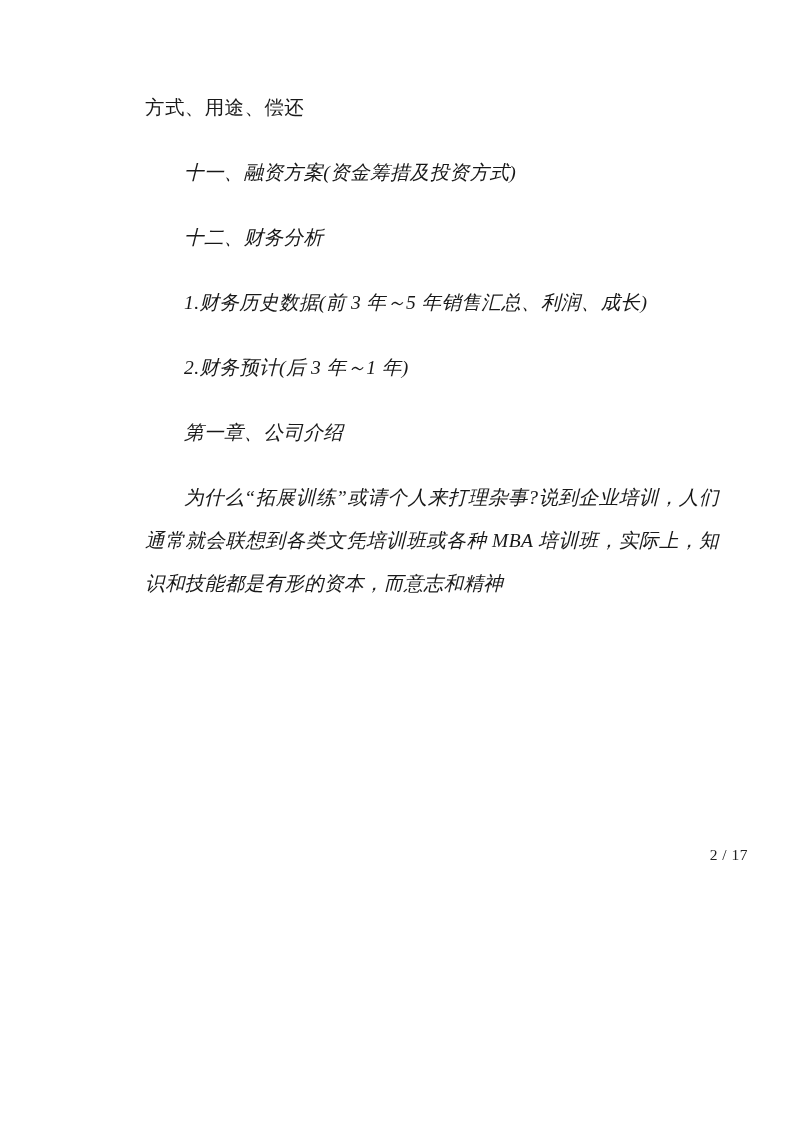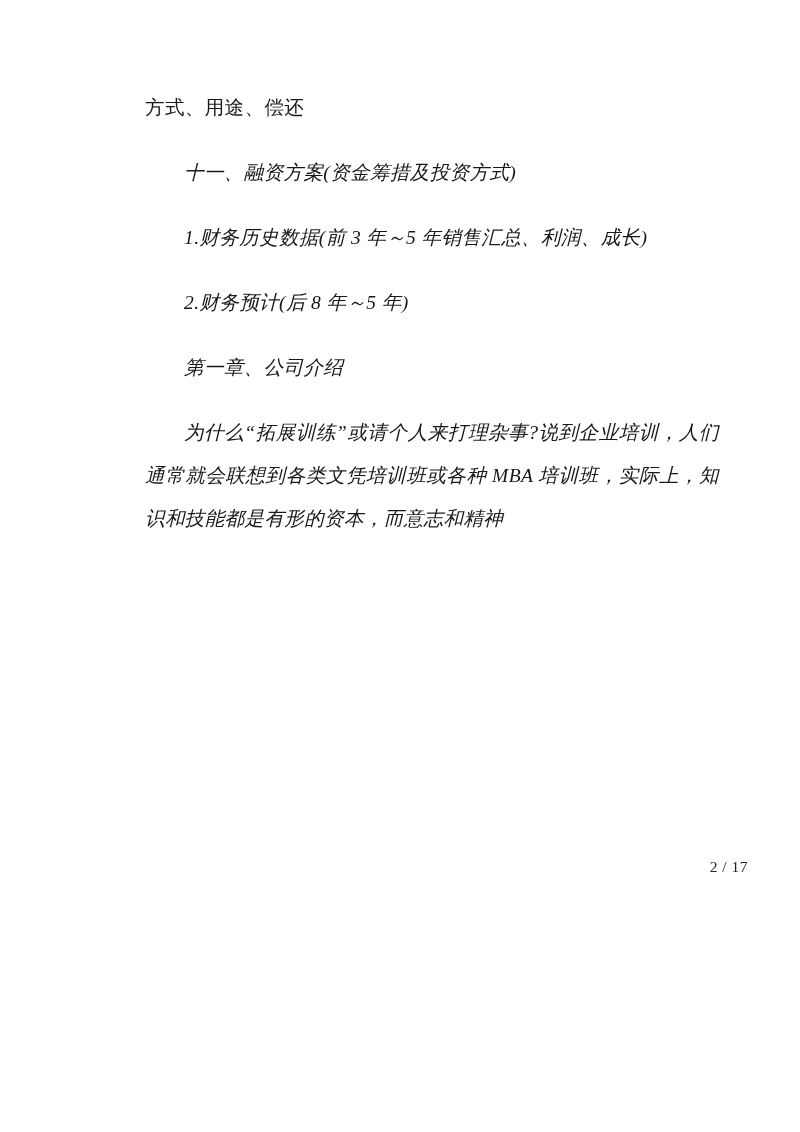--- a/index.html
+++ b/index.html
@@ -40,42 +40,43 @@
     letter-spacing: 0.4px;
     color: #181818;
   }
   .para.indent {
     text-indent: 39px;
     font-style: italic;
   }
   .footer {
     position: absolute;
     right: 84px;
-    bottom: 44px;
+    bottom: 56px;
     font-size: 15.5px;
     color: #222;
     font-family: "Liberation Serif", "DejaVu Serif", serif;
     letter-spacing: 0.5px;
   }
 </style>
 </head>
 <body>
 
 <div class="page">
   <div class="content">
 
     <p class="para">方式、用途、偿还</p>
 
     <p class="para indent">十一、融资方案(资金筹措及投资方式)</p>
 
+    <p class="para indent">十二、财务分析</p>
 
     <p class="para indent">1.财务历史数据(前 3 年～5 年销售汇总、利润、成长)</p>
 
 
-    <p class="para indent">2.财务预计(后 8 年～5 年)</p>
+    <p class="para indent">2.财务预计(后 3 年～1 年)</p>
 
 
 
     <p class="para indent">第一章、公司介绍</p>
 
     <p class="para indent">为什么“拓展训练”或请个人来打理杂事?说到企业培训，人们通常就会联想到各类文凭培训班或各种 MBA 培训班，实际上，知识和技能都是有形的资本，而意志和精神</p>
 
   </div>
 
   <div class="footer">2 / 17</div>

